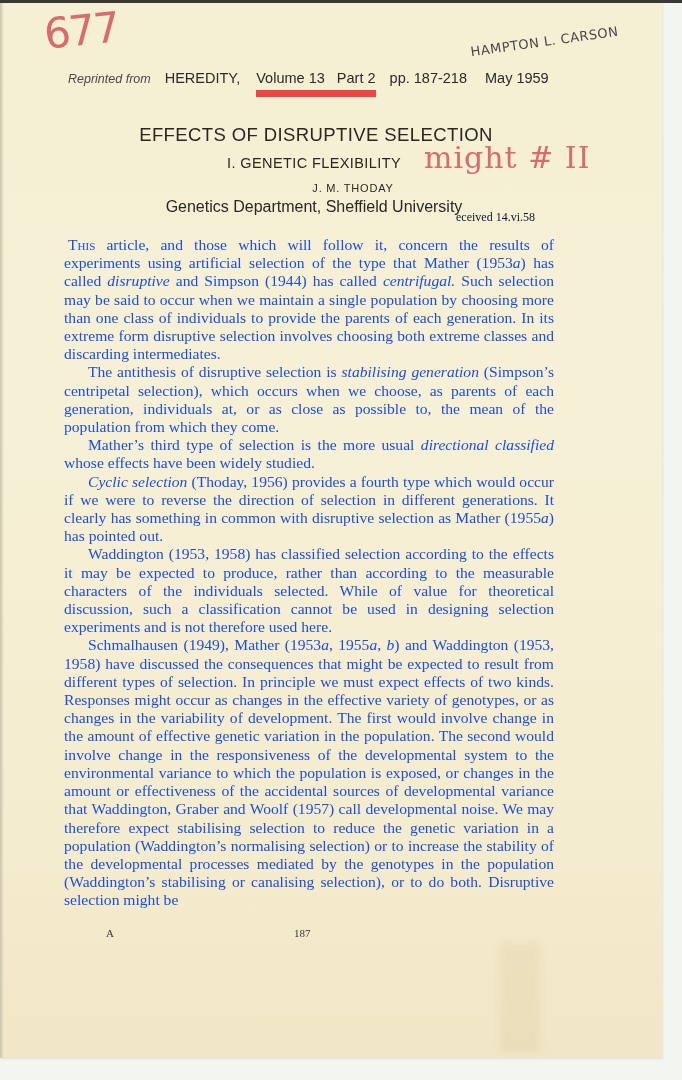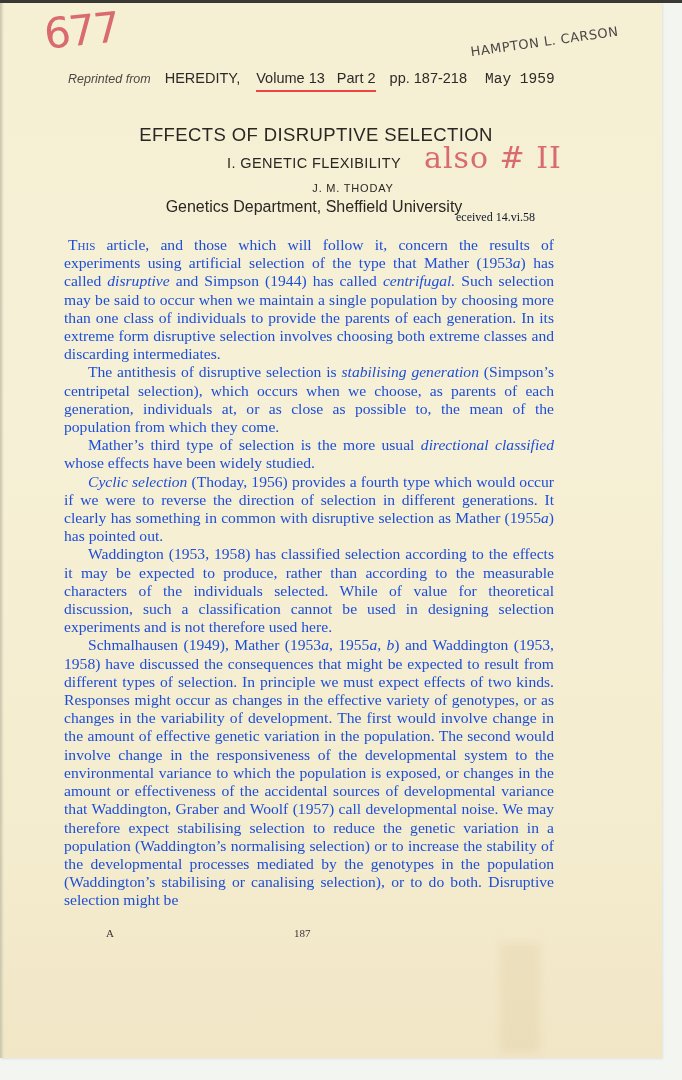--- a/index.html
+++ b/index.html
@@ -44,24 +44,24 @@
     transform: rotate(-8deg); letter-spacing: 0.5px;
   }
   .reprint {
     position: absolute; left: 68px; top: 70px; font-size: 14.5px;
     font-family: "Liberation Sans", "DejaVu Sans", sans-serif; color: #2d2a27;
     white-space: nowrap;
   }
   .reprint .rf { font-style: italic; font-size: 12.5px; color: #4c4843; margin-right: 10px; }
   .reprint .j { margin-right: 12px; }
   .reprint .vol {
-    display: inline-block; border-bottom: 2px solid #ef4444; padding-bottom: 4px;
+    display: inline-block; border-bottom: 7px solid #ef4444; padding-bottom: 4px;
   }
   .reprint .pp { margin-left: 10px; }
-  .reprint .dt { margin-left: 14px; font-family: Liberation Mono, monospace; }
+  .reprint .dt { margin-left: 14px; }
   .title {
     position: absolute; left: 0; width: 620px; text-align: center;
     font-family: "Liberation Sans", "DejaVu Sans", sans-serif; color: #2a2622;
   }
   .t1 { top: 124px; left: 6px; font-size: 18.5px; letter-spacing: 0.4px; }
   .t2 { top: 155px; left: 4px; font-size: 14.5px; letter-spacing: 0.4px; }
   .t3 { top: 182px; left: 4px; font-size: 11px; letter-spacing: 0.8px; padding-left: 39px; }
   .t4 { top: 198px; left: 4px; font-size: 16px; }
   .received {
     position: absolute; left: 456px; top: 210px; font-size: 12px; color: #0f172a;
@@ -95,21 +95,21 @@
 <div class="reprint">
   <span class="rf">Reprinted from</span>
   <span class="j">HEREDITY,</span>
   <span class="vol"><span style="white-space:pre">Volume 13   Part 2</span></span>
   <span class="pp">pp. 187-218</span>
   <span class="dt">May 1959</span>
 </div>
 
 <div class="title t1">EFFECTS OF DISRUPTIVE SELECTION</div>
 <div class="title t2">I. GENETIC FLEXIBILITY</div>
-<div class="handwritten hw-also">also # II</div>
+<div class="handwritten hw-also">might # II</div>
 <div class="title t3">J. M. THODAY</div>
 <div class="title t4">Genetics Department, Sheffield University</div>
 <div class="received">eceived 14.vi.58</div>
 
 <div class="body" id="body">
     <p class="first"><span class="sc">This</span> article, and those which will follow it, concern the results of experiments using artificial selection of the type that Mather (1953<i>a</i>) has called <i>disruptive</i> and Simpson (1944) has called <i>centrifugal.</i>  Such selection may be said to occur when we maintain a single population by choosing more than one class of individuals to provide the parents of each generation.  In its extreme form disruptive selection involves choosing both extreme classes and discarding intermediates.</p>
     <p>The antithesis of disruptive selection is <i>stabilising generation</i> (Simpson’s centripetal selection), which occurs when we choose, as parents of each generation, individuals at, or as close as possible to, the mean of the population from which they come.</p>
     <p>Mather’s third type of selection is the more usual <i>directional classified</i> whose effects have been widely studied.</p>
     <p><i>Cyclic selection</i> (Thoday, 1956) provides a fourth type which would occur if we were to reverse the direction of selection in different generations.  It clearly has something in common with disruptive selection as Mather (1955<i>a</i>) has pointed out.</p>
     <p>Waddington (1953, 1958) has classified selection according to the effects it may be expected to produce, rather than according to the measurable characters of the individuals selected.  While of value for theoretical discussion, such a classification cannot be used in designing selection experiments and is not therefore used here.</p>

